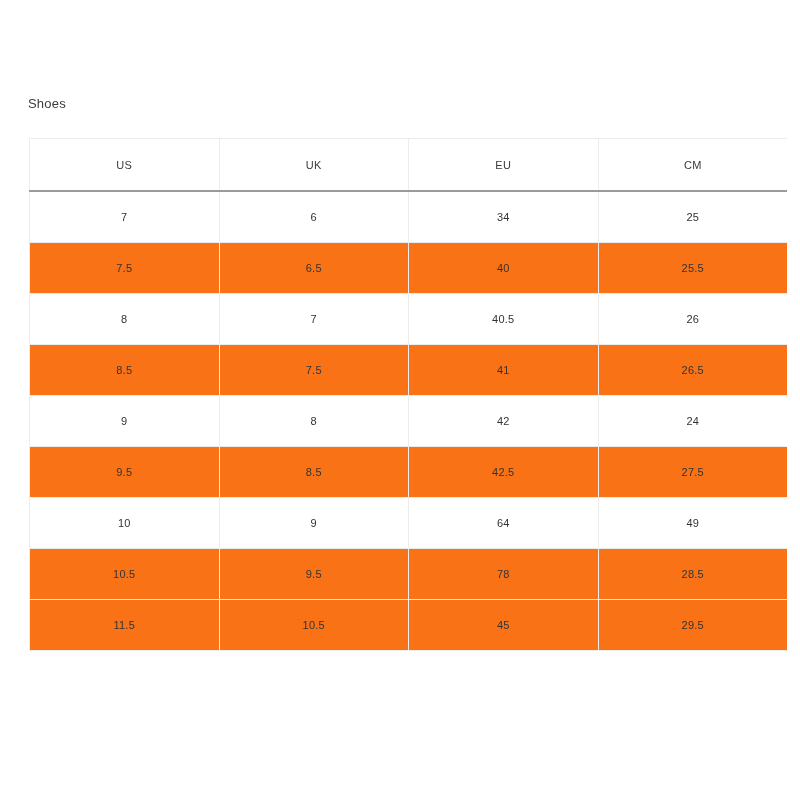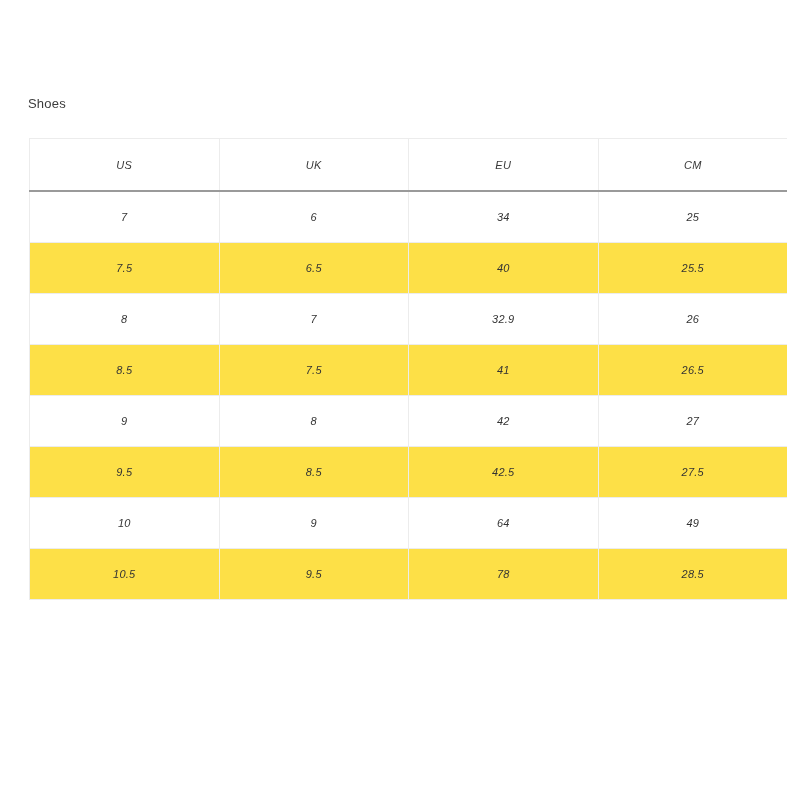--- a/index.html
+++ b/index.html
@@ -59,38 +59,37 @@
     text-align: center;
     vertical-align: middle;
     font-size: 11px;
     line-height: 14px;
     color: #333333;
     font-weight: normal;
     letter-spacing: 0.25px;
     border-left: 1px solid #ececec;
     border-right: 1px solid #ececec;
     padding: 0;
-    font-style: italic;
   }
 
   table.size-table thead th {
     height: 51px;
     background: #ffffff;
     border-top: 1px solid #ececec;
     border-bottom: 2px solid #9a9a9a;
     color: #3a3a3a;
   }
 
   table.size-table tbody td {
     height: 50px;
     border-bottom: 1px solid #ececec;
   }
 
   table.size-table tbody tr.striped td {
-    background: #fde047;
+    background: #f97316;
   }
   table.size-table tbody tr.plain td {
     background: #ffffff;
   }
 
   
   .bottom-fade {
     position: absolute;
     left: 21px;
     top: 694px;
@@ -132,52 +131,58 @@
         </tr>
         <tr class="striped">
           <td>7.5</td>
           <td>6.5</td>
           <td>40</td>
           <td>25.5</td>
         </tr>
         <tr class="plain">
           <td>8</td>
           <td>7</td>
-          <td>32.9</td>
+          <td>40.5</td>
           <td>26</td>
         </tr>
         <tr class="striped">
           <td>8.5</td>
           <td>7.5</td>
           <td>41</td>
           <td>26.5</td>
         </tr>
         <tr class="plain">
           <td>9</td>
           <td>8</td>
           <td>42</td>
-          <td>27</td>
+          <td>24</td>
         </tr>
         <tr class="striped">
           <td>9.5</td>
           <td>8.5</td>
           <td>42.5</td>
           <td>27.5</td>
         </tr>
         <tr class="plain">
           <td>10</td>
           <td>9</td>
           <td>64</td>
           <td>49</td>
         </tr>
         <tr class="striped">
           <td>10.5</td>
           <td>9.5</td>
           <td>78</td>
           <td>28.5</td>
         </tr>
+        <tr class="striped">
+          <td>11.5</td>
+          <td>10.5</td>
+          <td>45</td>
+          <td>29.5</td>
+        </tr>
       </tbody>
     </table>
   </div>
 
   <div class="bottom-fade"></div>
 
 </div>
 
 </body></html>

